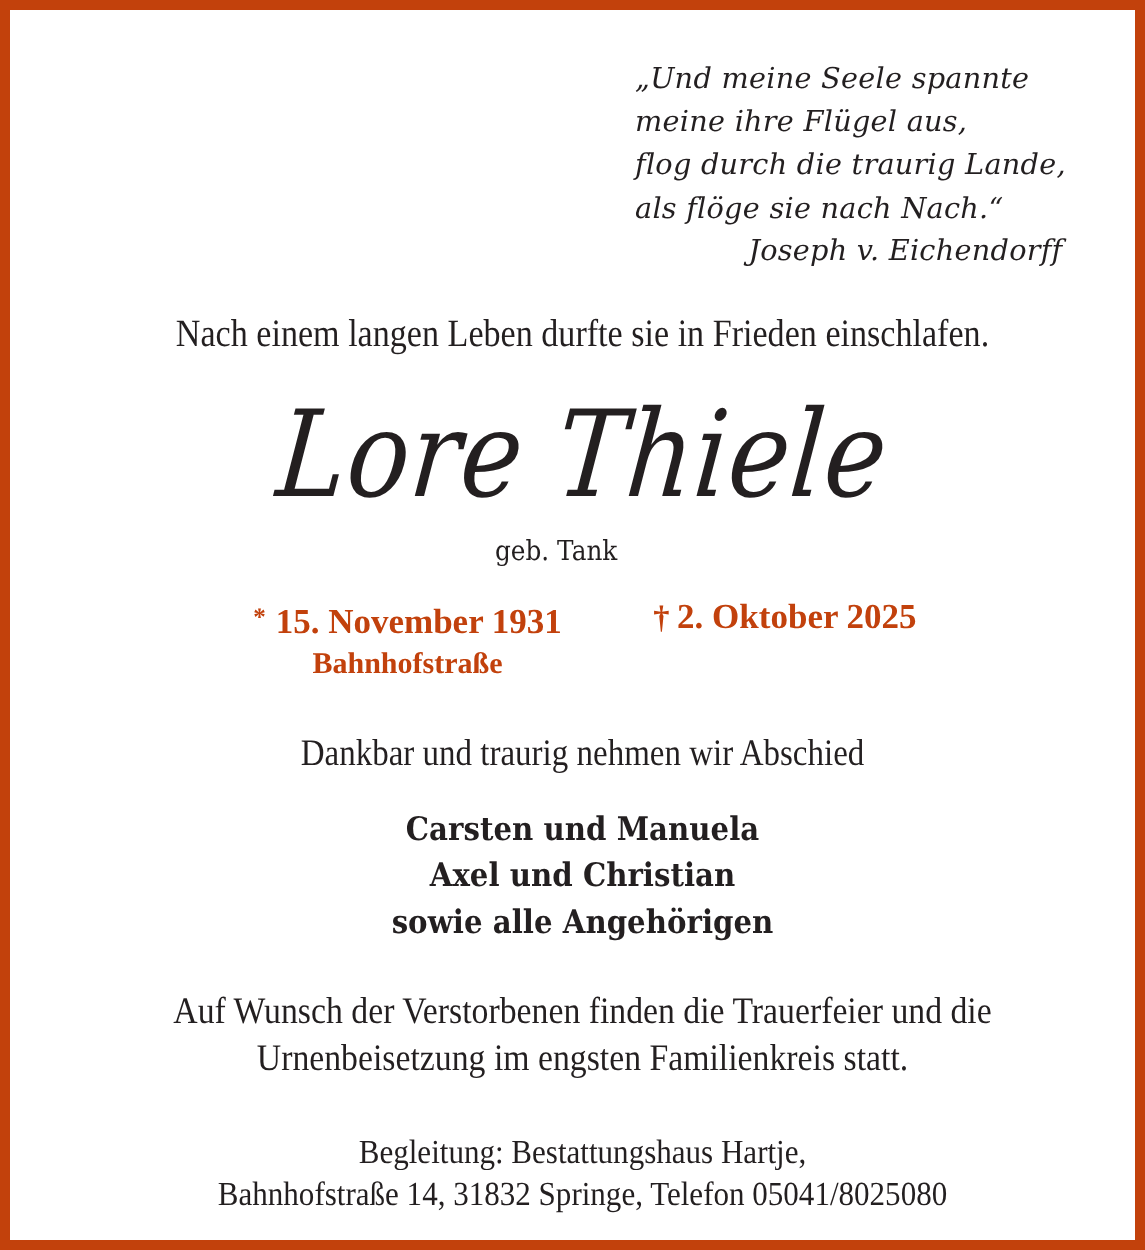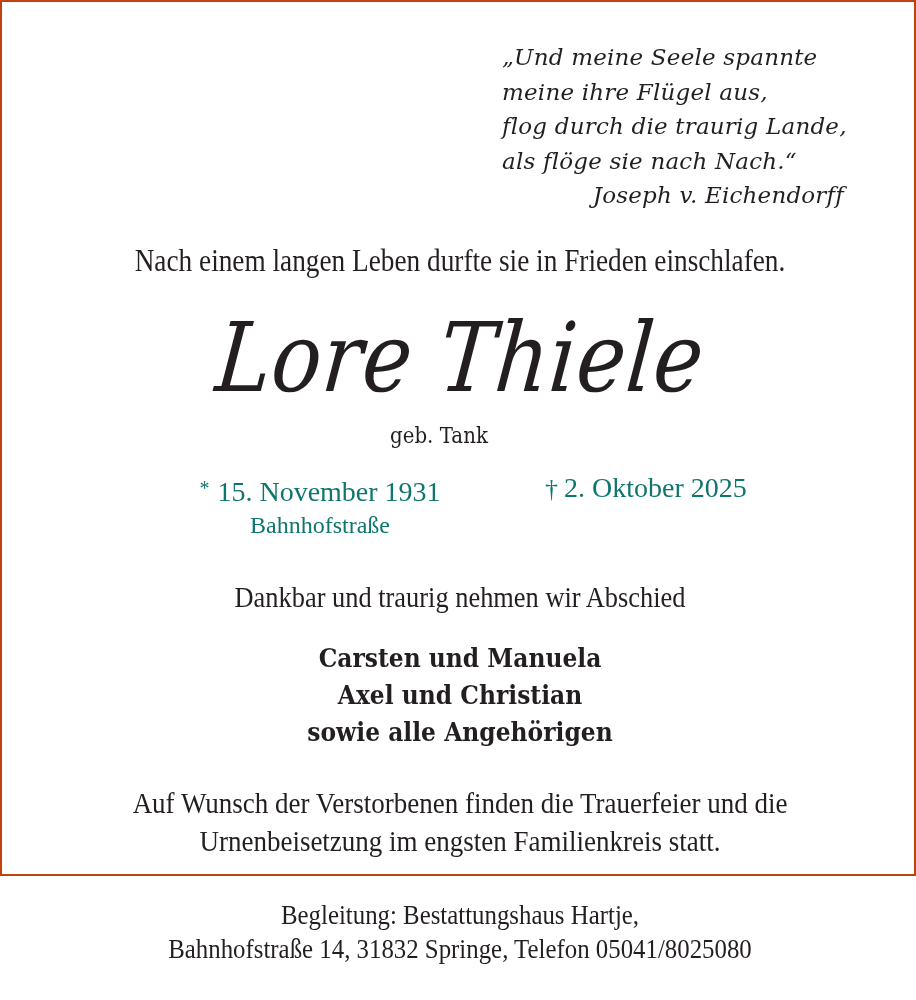--- a/index.html
+++ b/index.html
@@ -9,23 +9,23 @@
     }
     body {
       width: 916px;
       height: 1000px;
       position: relative;
       overflow: hidden;
     }
     .frame {
       position: absolute;
       left: 0; top: 0;
-      width: 916px; height: 876px;
+      width: 916px; height: 1000px;
       box-sizing: border-box;
-      border: 2px solid #c2410c;
+      border: 8px solid #c2410c;
       background: #ffffff;
     }
     .txt {
       position: absolute;
       color: #231f20;
       font-family: "DejaVu Serif", "Liberation Serif", serif;
       white-space: nowrap;
       margin: 0;
     }
     .center {
@@ -87,36 +87,37 @@
       top: 469px;
       left: 0;
       width: 916px;
       height: 70px;
     }
     .date-col {
       position: absolute;
       top: 0;
       text-align: center;
       font-family: "Liberation Serif", serif;
-      color: #0f766e;
+      color: #c2410c;
+      font-weight: bold;
     }
     .date-col .date {
       display: block;
       font-size: 28px;
       line-height: 34px;
       white-space: nowrap;
     }
     .date-col .place {
       display: block;
       font-size: 24px;
       line-height: 32px;
       white-space: nowrap;
     }
     .birth { left: 178px; width: 280px; }
-    .death { left: 519px; width: 250px; text-align: center; }
+    .death { left: 495px; width: 250px; text-align: center; }
     .symbol { font-size: 20px; vertical-align: 6px; margin-right: 8px; }
     .death .symbol { font-size: 26px; vertical-align: 0; margin-right: 6px; }
     .thanks { top: 578px; font-size: 30px; transform: scaleX(0.88); }
     .mourners {
       position: absolute;
       top: 638px;
       left: 0;
       width: 916px;
       text-align: center;
       font-family: "DejaVu Serif", serif;

